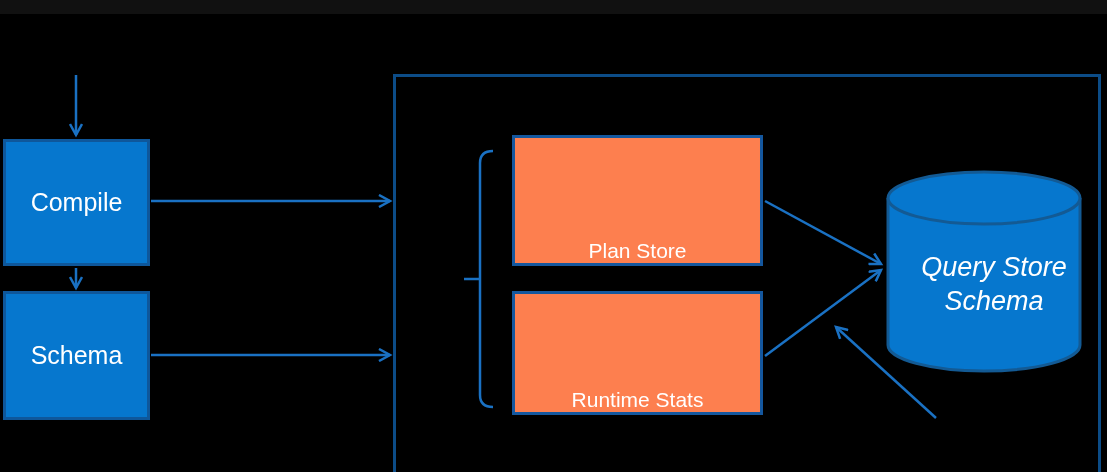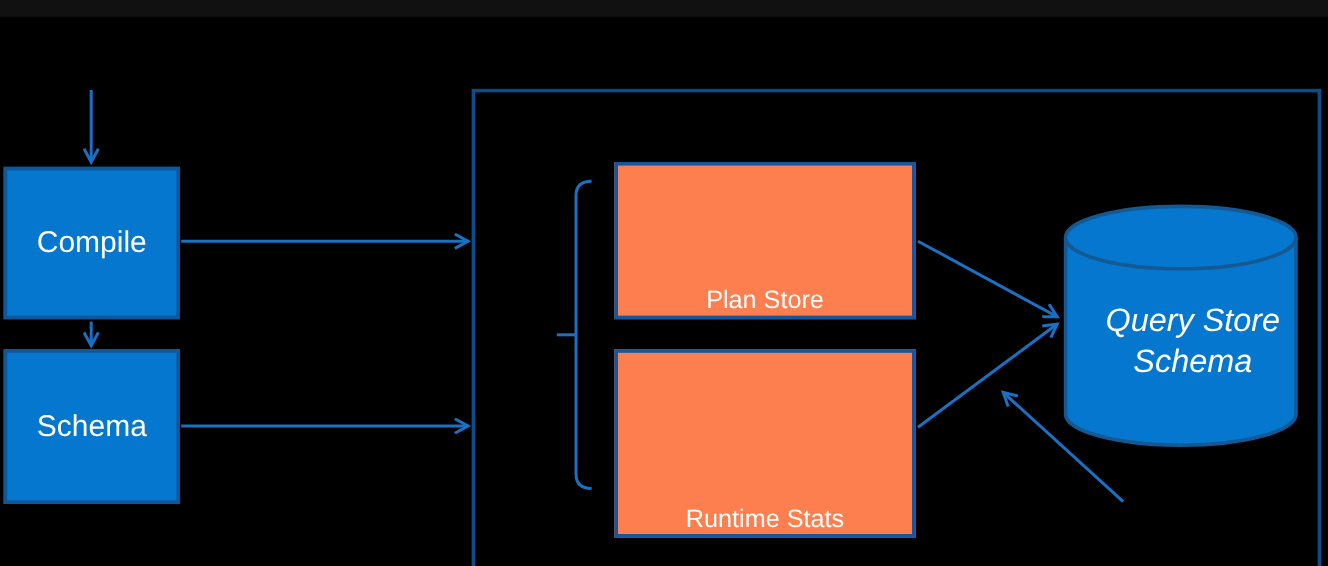--- a/index.html
+++ b/index.html
@@ -39,21 +39,21 @@
     font-size:21px;
     align-items:flex-end;
   }
   #compile-box{left:3px;top:125px;width:147px;height:127px;}
   #execute-box{left:3px;top:277px;width:147px;height:129px;}
   #outer-box{
     position:absolute;left:393px;top:60px;width:708px;height:409px;
     box-sizing:border-box;border:3px solid var(--outer-box-border);
   }
   #plan-store-box{left:512px;top:121px;width:251px;height:131px;}
-  #runtime-stats-box{left:512px;top:277px;width:251px;height:157px;}
+  #runtime-stats-box{left:512px;top:277px;width:251px;height:124px;}
   #cylinder-label{
     position:absolute;left:888px;top:236px;width:212px;
     color:var(--label-text);font-size:27px;line-height:34px;
     text-align:center;
     font-style:italic;
   }
   svg.layer{position:absolute;left:0;top:0;pointer-events:none;}
   .edge{stroke:var(--arrow);stroke-width:2.5;fill:none;}
   .bracket{stroke:var(--arrow);stroke-width:2.5;fill:none;}
   .cyl{fill:var(--node-fill);stroke:#135a94;stroke-width:3;}

